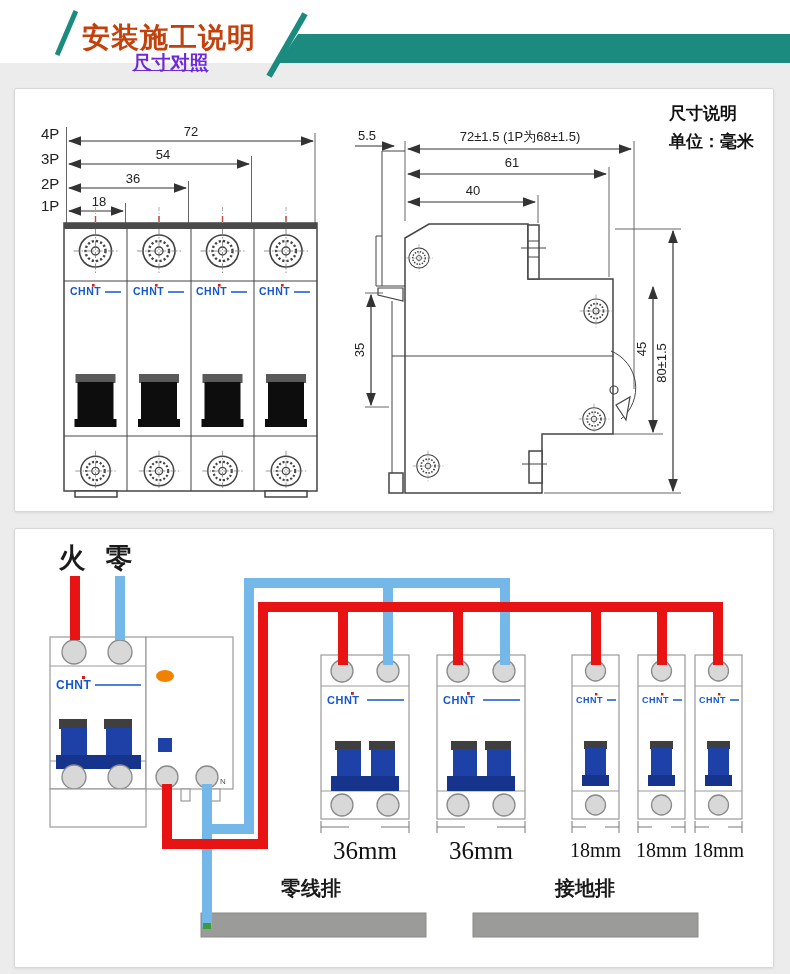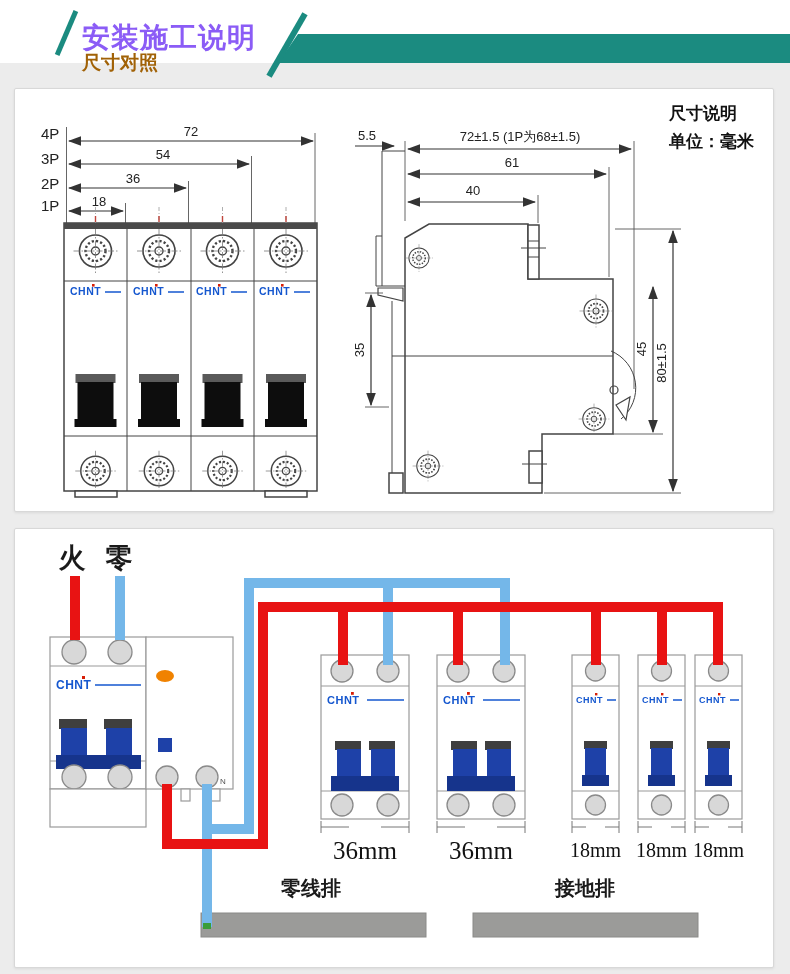--- a/index.html
+++ b/index.html
@@ -5,23 +5,23 @@
   html,body{margin:0;padding:0;}
   .page{position:relative;width:790px;height:974px;background:#ececec;overflow:hidden;
         font-family:"Liberation Sans",sans-serif;}
   .header-white{position:absolute;top:0;left:0;width:790px;height:63px;background:#ffffff;}
   .band{position:absolute;top:34px;left:278px;width:512px;height:29px;background:#1b8b80;
         clip-path:polygon(20px 0,100% 0,100% 100%,0 100%);}
   .slash{position:absolute;background:#1b8b80;}
   .slash1{left:64px;top:9px;width:5px;height:48px;transform:rotate(23deg);}
   .slash2{left:284px;top:9px;width:6px;height:72px;transform:rotate(30deg);}
   .title{position:absolute;left:82px;top:19px;font-size:28px;font-weight:bold;
-         color:#8b5cf6;letter-spacing:1px;white-space:nowrap;}
-  .subtitle{position:absolute;left:82px;top:50px;width:177px;text-align:left;
-            font-size:19px;font-weight:bold;color:#a16207;}
+         color:#c2410c;letter-spacing:1px;white-space:nowrap;}
+  .subtitle{position:absolute;left:82px;top:50px;width:177px;text-align:center;
+            font-size:19px;font-weight:bold;color:#6d28d9;text-decoration:underline;}
   .panel{position:absolute;left:14px;width:760px;background:#ffffff;border:1px solid #d8d8d8;
          border-radius:2px;box-shadow:0 1px 3px rgba(0,0,0,.08);box-sizing:border-box;}
   .panel-top{top:88px;height:424px;}
   .panel-bottom{top:528px;height:440px;}
   svg{display:block;}
   text{font-family:"Liberation Sans",sans-serif;}
   .dim{fill:#222;font-size:13px;}
   .dimline{stroke:#333;stroke-width:1.2;fill:none;}
   .ext{stroke:#555;stroke-width:0.9;fill:none;}
   .cad{stroke:#444;stroke-width:1.5;fill:#ffffff;}

